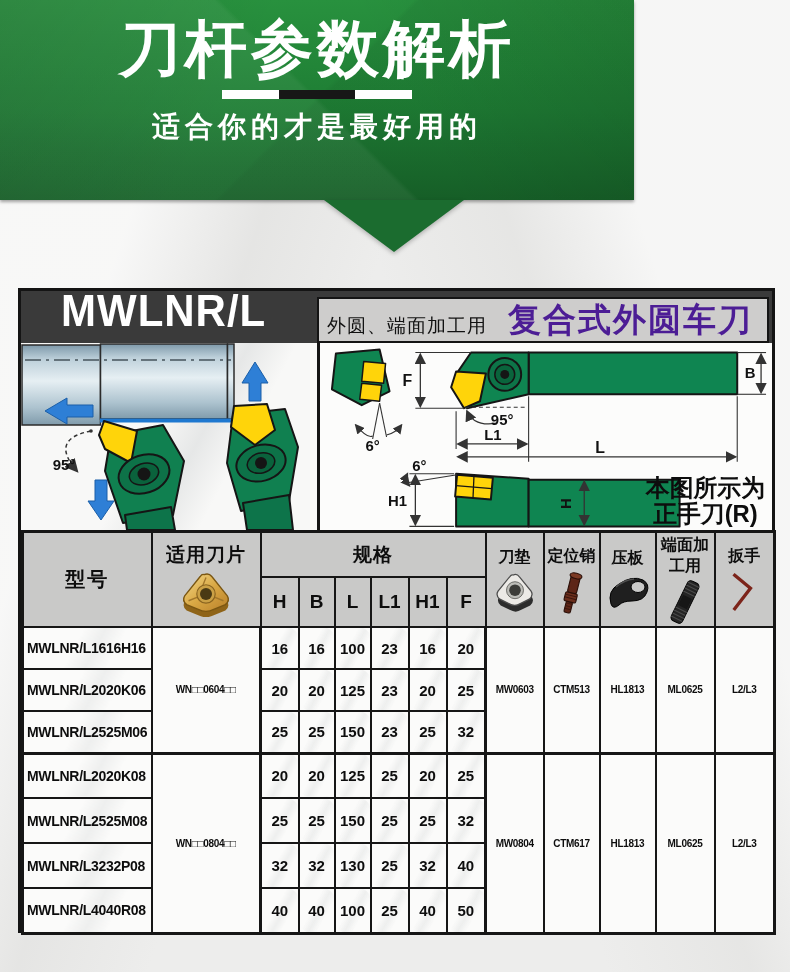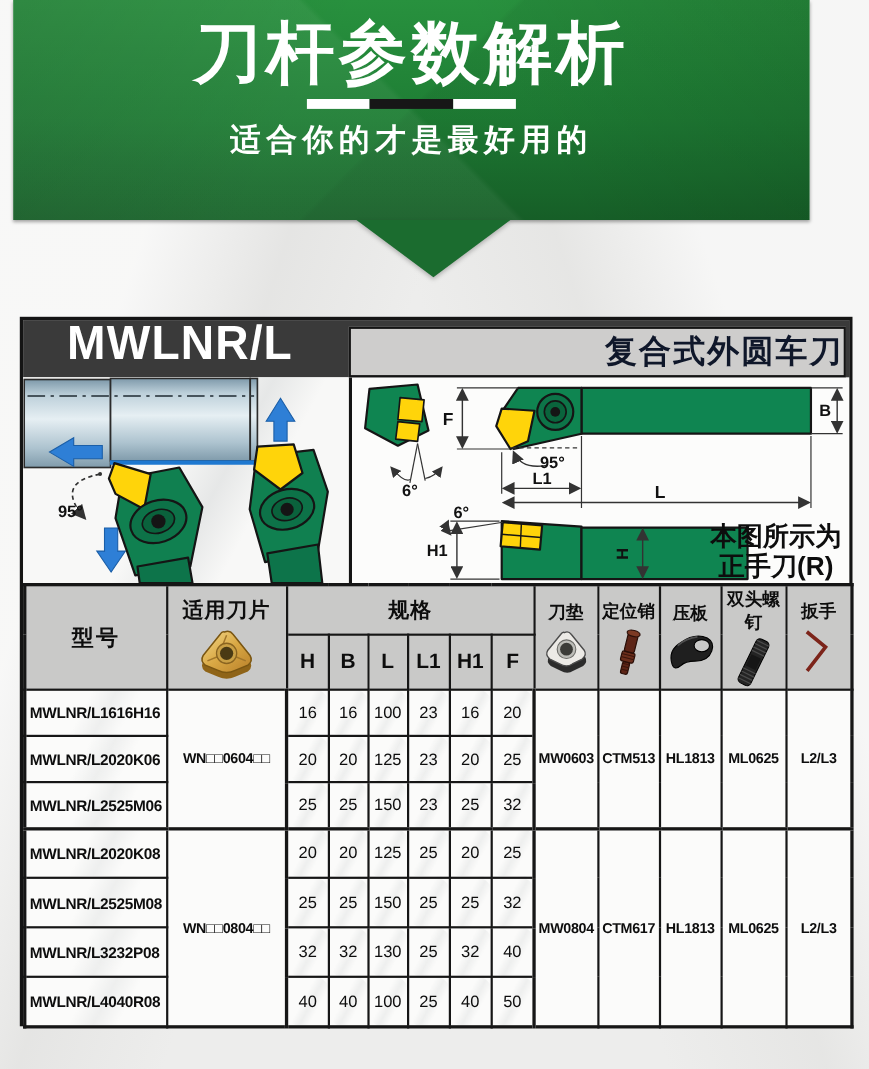--- a/index.html
+++ b/index.html
@@ -5,21 +5,21 @@
   * { margin:0; padding:0; box-sizing:border-box; }
   html,body { width:790px; height:972px; }
   body { font-family:"Liberation Sans","DejaVu Sans",sans-serif; background:#ececeb; position:relative; overflow:hidden; }
   .page { position:absolute; inset:0;
     background:
       linear-gradient(108deg, rgba(255,255,255,.6) 18%, rgba(214,214,212,.35) 30%, rgba(255,255,255,0) 42%),
       linear-gradient(72deg, rgba(255,255,255,0) 55%, rgba(219,219,217,.4) 68%, rgba(255,255,255,.5) 80%),
       #ededec; }
 
   
-  .hero { position:absolute; top:0; left:12px; width:724px; height:200px;
+  .hero { position:absolute; top:0; left:0; width:634px; height:200px;
     background:
       linear-gradient(118deg, rgba(0,0,0,.10), rgba(0,0,0,0) 38%),
       linear-gradient(242deg, rgba(0,0,0,.10), rgba(0,0,0,0) 38%),
       linear-gradient(180deg,#28913e 0%,#1e7d34 55%,#176329 100%);
     box-shadow:0 2px 3px rgba(0,0,0,.35); }
   .hero:after { content:""; position:absolute; inset:0;
     background:
       linear-gradient(45deg, rgba(255,255,255,.05) 49.6%, rgba(255,255,255,0) 50.4%),
       linear-gradient(-45deg, rgba(0,0,0,.05) 49.6%, rgba(0,0,0,0) 50.4%);
     pointer-events:none; }
@@ -32,21 +32,21 @@
     border-left:70px solid transparent; border-right:70px solid transparent; border-top:52px solid #1b6c2f;
     filter:drop-shadow(0 2px 2px rgba(0,0,0,.25)); }
 
   
   .panel { position:absolute; left:18px; top:288px; width:757px; height:645px; border:3px solid #141414; background:#f6f6f5; }
 
   .titlebar { height:52px; background:#3a3a3a; position:relative; display:flex; }
   .series { color:#fff; font-size:42px; font-weight:800; letter-spacing:1px; padding-left:40px; line-height:1; transform:scaleY(1.04); }
   .usage-box { position:absolute; left:296px; top:6px; width:452px; height:46px; background:#cecdcc; border:2px solid #141414; display:flex; align-items:center; }
   .usage-label { font-size:19px; color:#111; padding-left:8px; margin-top:12px; letter-spacing:1px; }
-  .category { margin-left:auto; font-size:29px; font-weight:800; color:#0f172a; letter-spacing:2px; }
+  .category { margin-left:auto; font-size:33px; font-weight:800; color:#4c1d95; padding-right:14px; letter-spacing:2px; }
 
   .diagram-row { display:flex; height:187px; }
   .dia-left { width:296px; position:relative;
     background: linear-gradient(118deg, rgba(255,255,255,0) 45%, rgba(208,211,212,.45) 58%, rgba(255,255,255,0) 70%), #f8f8f7; }
   .dia-right { flex:1; border-left:3px solid #141414; background:#fcfcfb; }
   .dia-left svg, .dia-right svg { display:block; width:100%; height:100%; }
 
   svg text.dim { font:700 15px "Liberation Sans","DejaVu Sans",sans-serif; fill:#111; }
   svg text.dim-lg { font:700 16px "Liberation Sans","DejaVu Sans",sans-serif; fill:#111; }
   svg text.note { font:700 24px "Liberation Sans","DejaVu Sans",sans-serif; fill:#0d0d0d; }
@@ -58,22 +58,22 @@
   .spec thead tr.hr1 { height:44px; }
   .spec thead tr.hr2 { height:48px; }
   .hd-label { font-size:19px; font-weight:700; letter-spacing:1px; }
   .th-model { font-size:20px; letter-spacing:2px; }
   .th-sub { font-size:19px; }
   .part-col .hd-label { margin-top:2px; font-size:16px; letter-spacing:0; }
   .th-insert .hd-label { font-size:19px; }
   .part-col svg, .th-insert svg { display:block; margin:1px auto 0; }
   tr.g1 { height:42px; } tr.g2 { height:45px; }
   td.model-cell { text-align:left; font-weight:700; font-size:14px; padding-left:3px; letter-spacing:-0.3px; white-space:nowrap; }
-  td.num-cell { font-weight:400; font-size:15px;border-radius:13px; }
-  td.merge-cell { font-weight:700; font-size:13px; letter-spacing:-0.3px; }
+  td.num-cell { font-weight:700; font-size:15px;border-radius:13px; }
+  td.merge-cell { font-weight:700; font-size:10px; letter-spacing:-0.3px; }
   td.spec-first { border-left-width:3px; } td.spec-last { border-right-width:3px; }
   tr.group-start td { border-top-width:3px; }
   .spec td.model-cell, .spec td.num-cell { background:linear-gradient(118deg, rgba(255,255,255,0) 40%, rgba(222,224,224,.45) 55%, rgba(255,255,255,0) 70%); }
 </style>
 </head>
 <body>
 
 <div class="page">
 
   <div class="hero">
@@ -85,20 +85,21 @@
     </div>
     <div class="hero-sub">适合你的才是最好用的</div>
   </div>
   <div class="notch"></div>
 
   <div class="panel">
 
     <div class="titlebar">
       <div class="series">MWLNR/L</div>
       <div class="usage-box">
+        <span class="usage-label">外圆、端面加工用</span>
         <span class="category">复合式外圆车刀</span>
       </div>
     </div>
 
     <div class="diagram-row">
 
       <div class="dia-left">
         <svg viewBox="0 0 296 187">
           <defs>
             <linearGradient id="wp" x1="0" y1="0" x2="0" y2="1">
@@ -290,21 +291,21 @@
           </th>
           <th class="part-col" rowspan="2">
             <div class="hd-label">压板</div>
             <svg width="48" height="44" viewBox="0 0 48 42">
               <path d="M7,33 Q3,20 15,13 Q28,4 39,9 Q46,13 43,21 Q40,30 28,30 Q19,30 15,34 Q9,39 7,33 Z" fill="#1f1f1f" stroke="#000" stroke-width="1"></path>
               <ellipse cx="34" cy="16" rx="7" ry="5.5" fill="#c9c9c8" stroke="#000" stroke-width="1"></ellipse>
               <path d="M12,16 Q20,9 30,8" stroke="#4e4e4e" stroke-width="1.6" fill="none"></path>
             </svg>
           </th>
           <th class="part-col" rowspan="2">
-            <div class="hd-label">双头螺钉</div>
+            <div class="hd-label">端面加工用</div>
             <svg width="46" height="48" viewBox="0 0 46 50">
               <g transform="rotate(26 23 25)">
                 <rect x="16.5" y="2" width="13" height="46" rx="4" fill="#242424" stroke="#000" stroke-width="1"></rect>
                 <path d="M16.5,5 h13 M16.5,8.5 h13 M16.5,12 h13 M16.5,15.5 h13 M16.5,34 h13 M16.5,37.5 h13 M16.5,41 h13 M16.5,44.5 h13" stroke="#4a4a4a" stroke-width="1.2"></path>
                 <rect x="18" y="19" width="10" height="12" fill="#161616"></rect>
               </g>
             </svg>
           </th>
           <th class="part-col" rowspan="2">
             <div class="hd-label">扳手</div>

